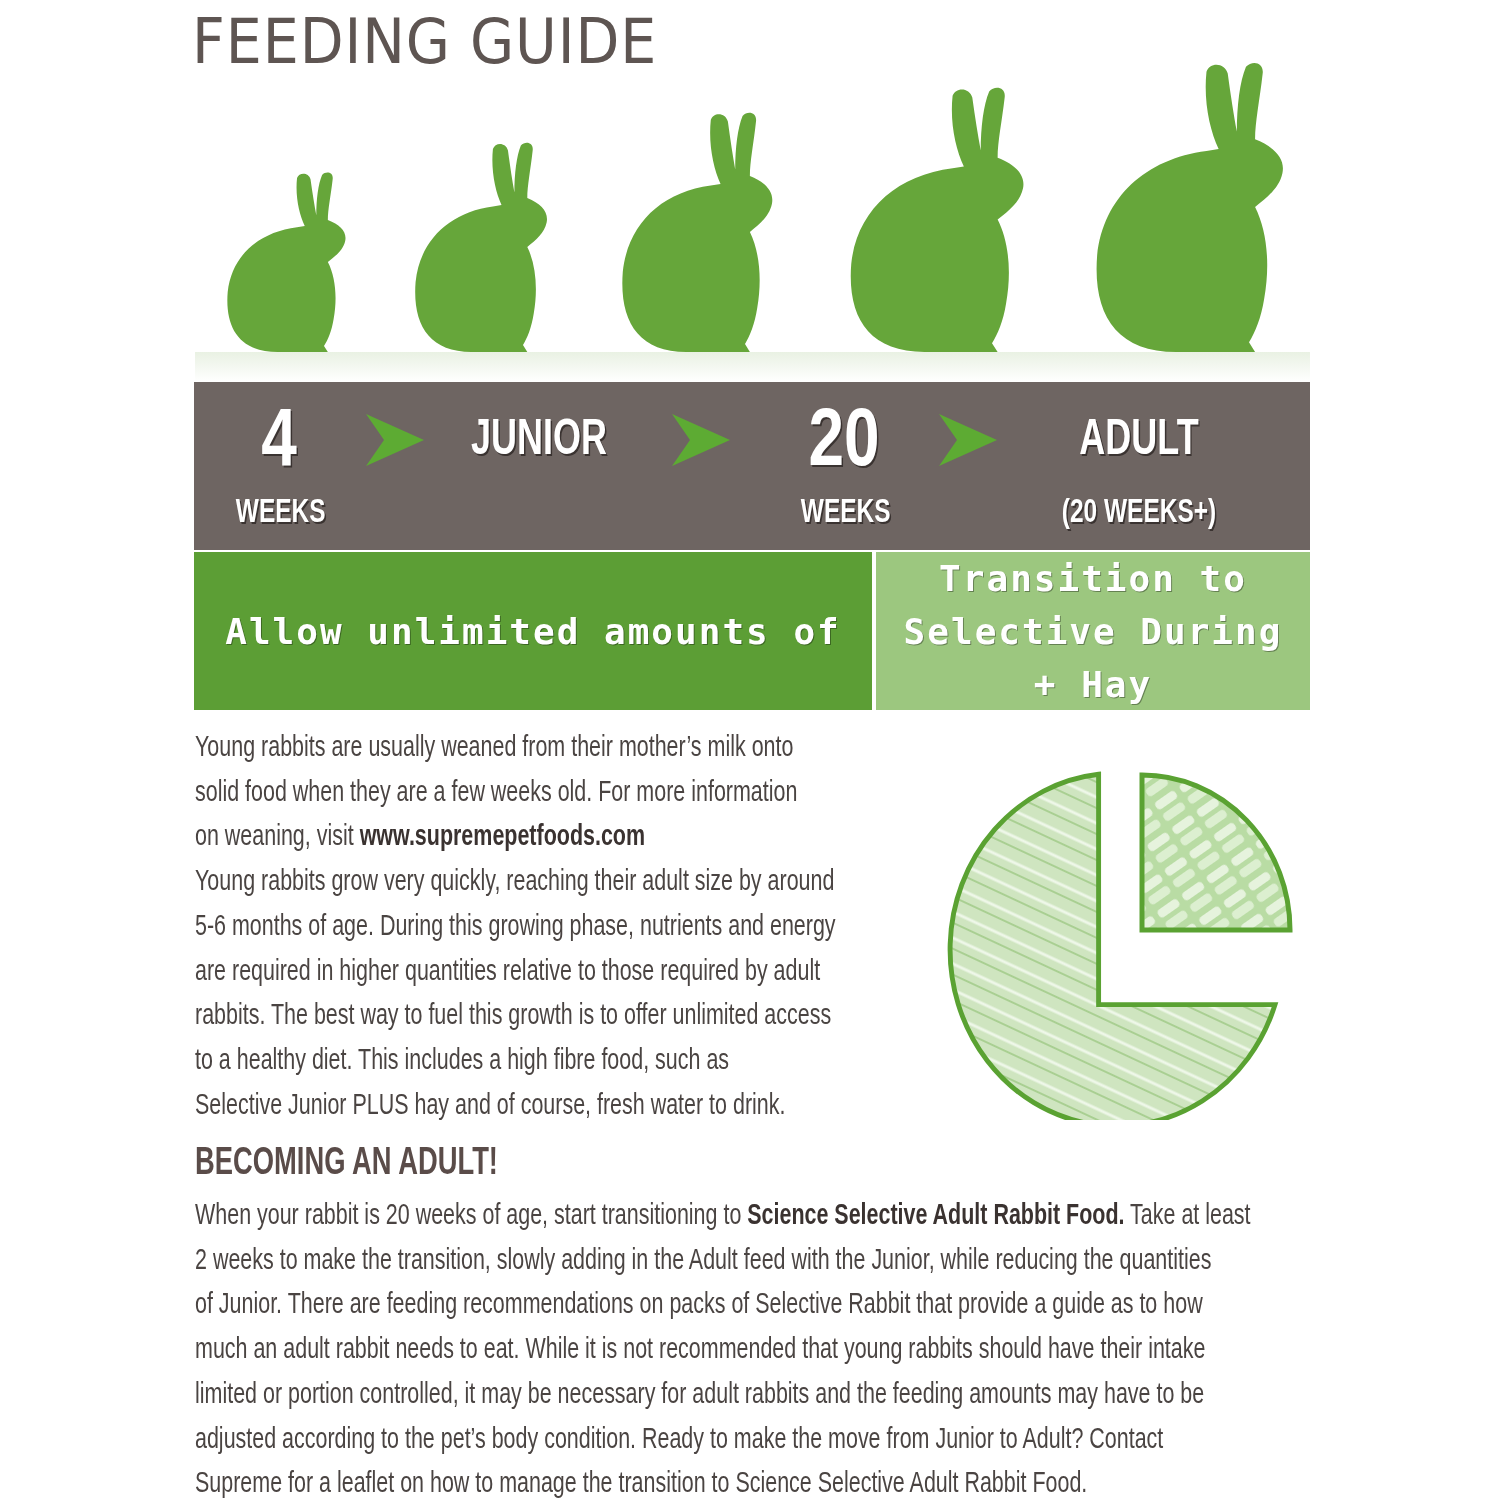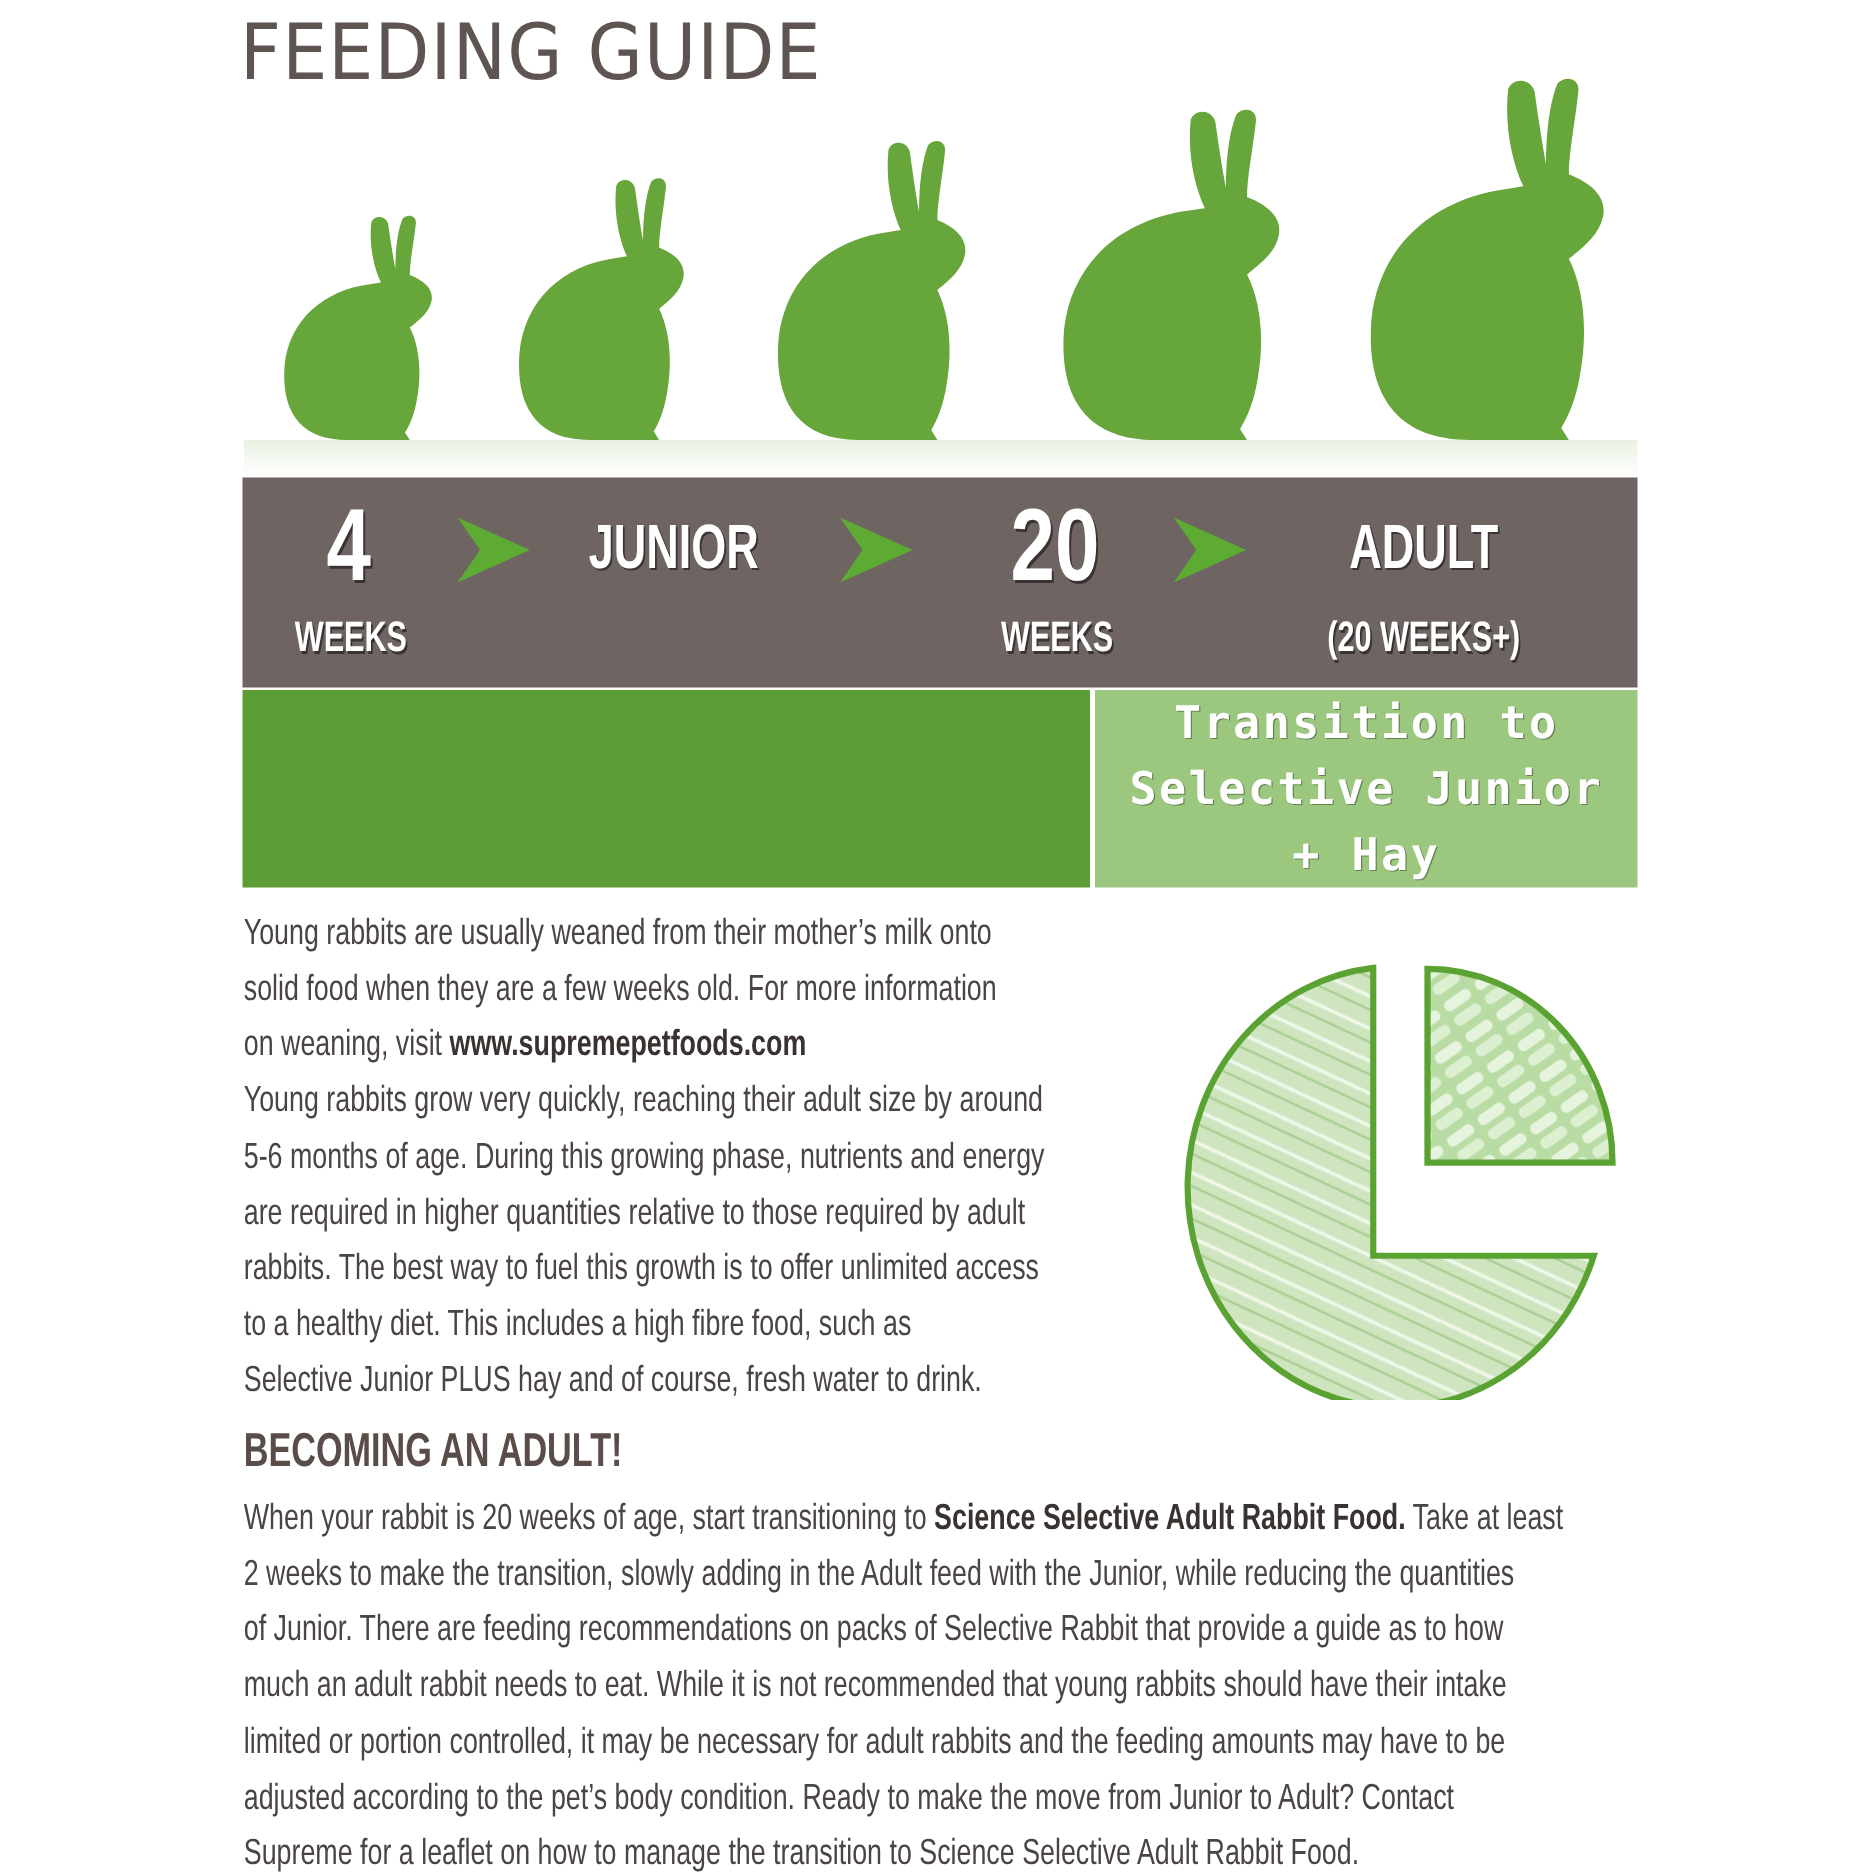--- a/index.html
+++ b/index.html
@@ -89,26 +89,27 @@
         <polygon points="0,0 58,26 0,52 18,26" fill="#5dab33"></polygon>
       </svg>
   </div>
 
   <div class="stage mid" style="left:860px;top:25px;width:170px;">ADULT</div>
   <div class="stage small" style="left:830px;top:108px;width:230px;">(20 WEEKS+)</div>
 </div>
 
 <div class="box box-left">
   <div>
+    <div>Allow unlimited amounts of</div>
   </div>
 </div>
 <div class="box box-right">
   <div>
     <div>Transition to</div>
-    <div>Selective Junior</div>
+    <div>Selective During</div>
     <div>+ Hay</div>
   </div>
 </div>
 
 <div class="body-text" style="top:724px;">
   <div>Young rabbits are usually weaned from their mother’s milk onto</div>
   <div>solid food when they are a few weeks old. For more information</div>
   <div><span>on weaning, visit </span><b>www.supremepetfoods.com</b></div>
   <div>Young rabbits grow very quickly, reaching their adult size by around</div>
   <div>5-6 months of age. During this growing phase, nutrients and energy</div>

